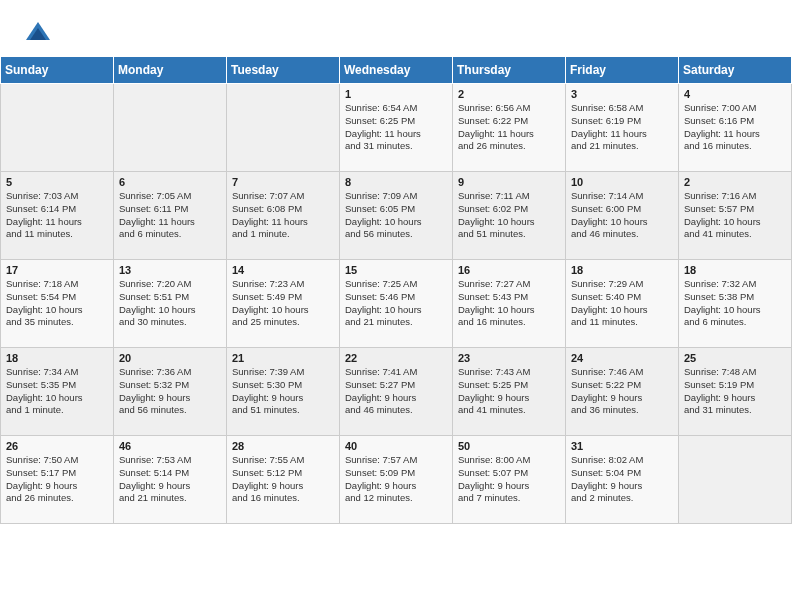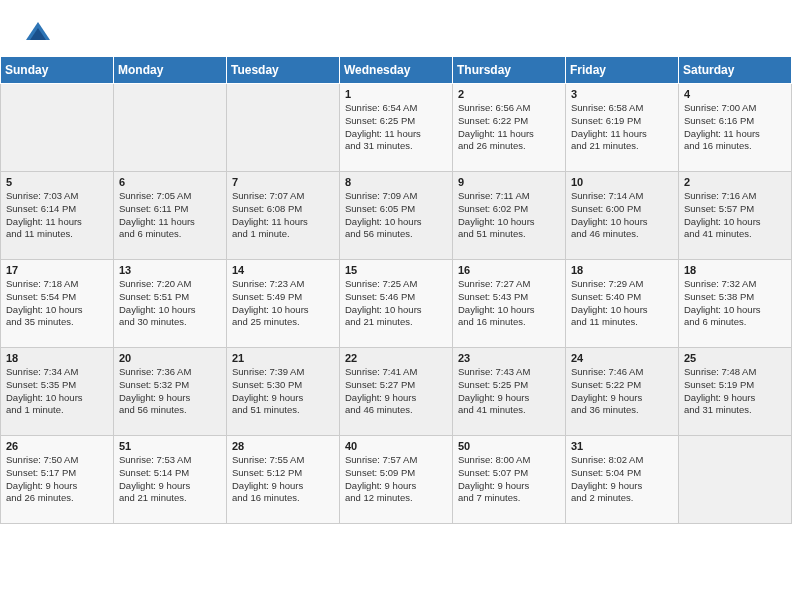--- a/index.html
+++ b/index.html
@@ -256,21 +256,21 @@
             <span class="day-num">25</span>
             <div class="day-info">Sunrise: 7:48 AM<br>Sunset: 5:19 PM<br>Daylight: 9 hours<br>and 31 minutes.</div>
           </td>
         </tr>
         <tr>
           <td>
             <span class="day-num">26</span>
             <div class="day-info">Sunrise: 7:50 AM<br>Sunset: 5:17 PM<br>Daylight: 9 hours<br>and 26 minutes.</div>
           </td>
           <td>
-            <span class="day-num">51</span>
+            <span class="day-num">46</span>
             <div class="day-info">Sunrise: 7:53 AM<br>Sunset: 5:14 PM<br>Daylight: 9 hours<br>and 21 minutes.</div>
           </td>
           <td>
             <span class="day-num">28</span>
             <div class="day-info">Sunrise: 7:55 AM<br>Sunset: 5:12 PM<br>Daylight: 9 hours<br>and 16 minutes.</div>
           </td>
           <td>
             <span class="day-num">40</span>
             <div class="day-info">Sunrise: 7:57 AM<br>Sunset: 5:09 PM<br>Daylight: 9 hours<br>and 12 minutes.</div>
           </td>

